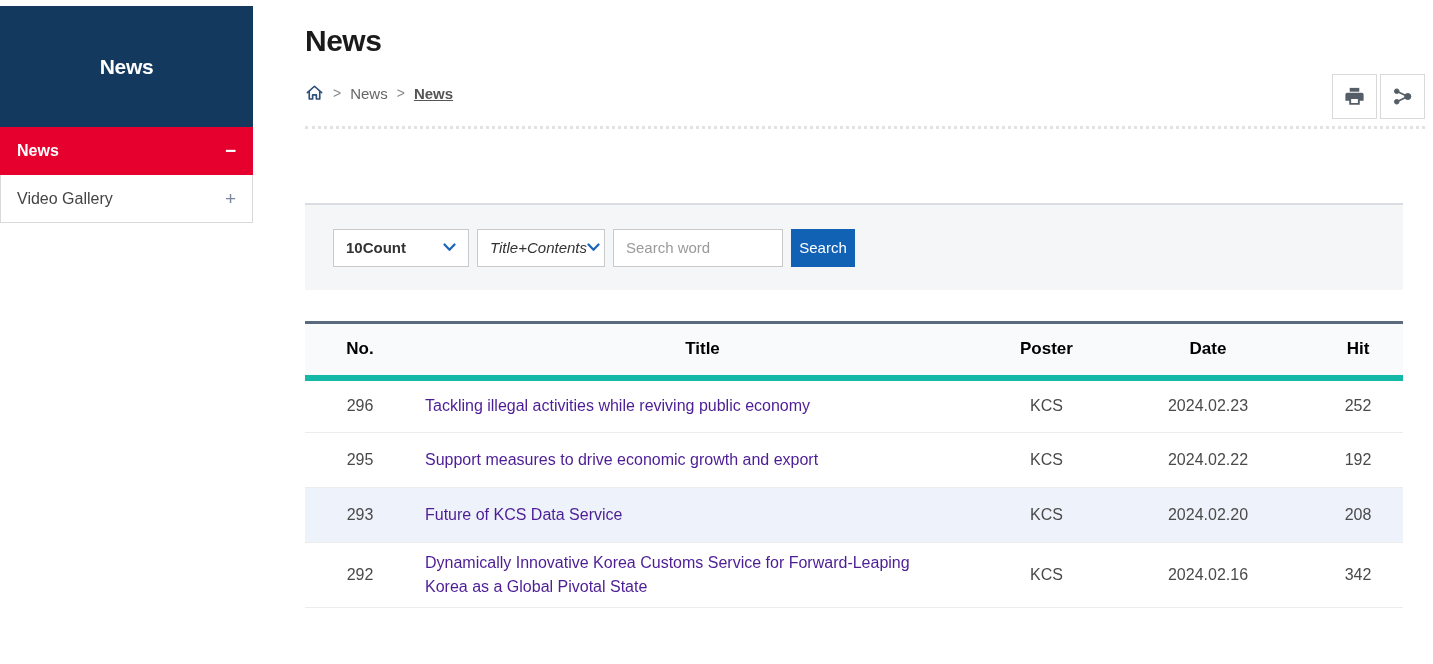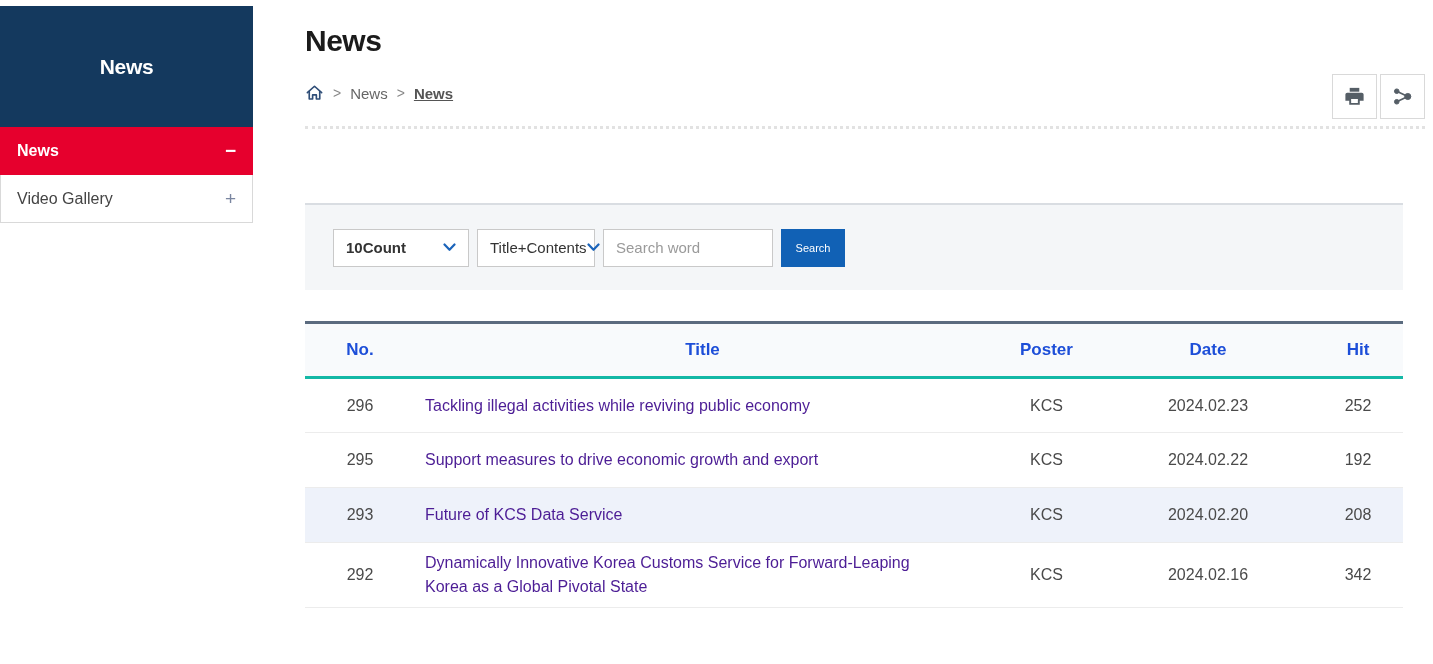--- a/index.html
+++ b/index.html
@@ -70,41 +70,41 @@
   }
   .total-info { font-size: 17px; color: #333; display: flex; gap: 7px; }
   .total-info .num { color: #1b64ba; }
   .controls { display: flex; align-items: center; gap: 8px; }
   .select-box {
     height: 38px; background: #fff; border: 1px solid #c9c9c9;
     display: flex; align-items: center; justify-content: space-between;
     padding: 0 12px; font-size: 15px; color: #333; cursor: pointer;
   }
   .select-box.count { width: 136px; font-weight: bold; }
-  .select-box.field { width: 118px; }
+  .select-box.field { width: 128px; font-style: italic; }
   .search-input {
     height: 38px; width: 170px; border: 1px solid #c9c9c9; background: #fff;
     padding: 0 12px; font-size: 15px; color: #be185d;
     font-family: "Liberation Sans", sans-serif; outline: none;
   }
   .search-input::placeholder { color: #9a9a9a; }
   .search-btn {
     height: 38px; width: 64px; background: #1161b5; color: #fff; border: none;
-    font-size: 11px; cursor: pointer; font-family: "Liberation Sans", sans-serif;
+    font-size: 15px; cursor: pointer; font-family: "Liberation Sans", sans-serif;
   }
 
   
   table.news-table {
     position: absolute; top: 321px; left: 0; width: 1098px;
     border-collapse: collapse; border-top: 3px solid #5b6b7f;
     table-layout: fixed;
   }
   .news-table thead th {
     height: 55px; background: #f8fafc; font-size: 17px; font-weight: bold;
-    color: #1d4ed8; border-bottom: 3px solid #14b8a6; text-align: center;
+    color: #000000; border-bottom: 6px solid #14b8a6; text-align: center;
   }
   .news-table tbody td {
     height: 55px; font-size: 16px; color: #4a4a4a; text-align: center;
     border-bottom: 1px solid #ececec; padding: 8px 0;
   }
   .news-table tbody td.title-cell { text-align: left; padding: 8px 10px; }
   .news-table tbody td.title-cell a {
     color: #4c1d95; text-decoration: none; cursor: pointer;
     display: inline-block; max-width: 530px; line-height: 1.5;
   }

